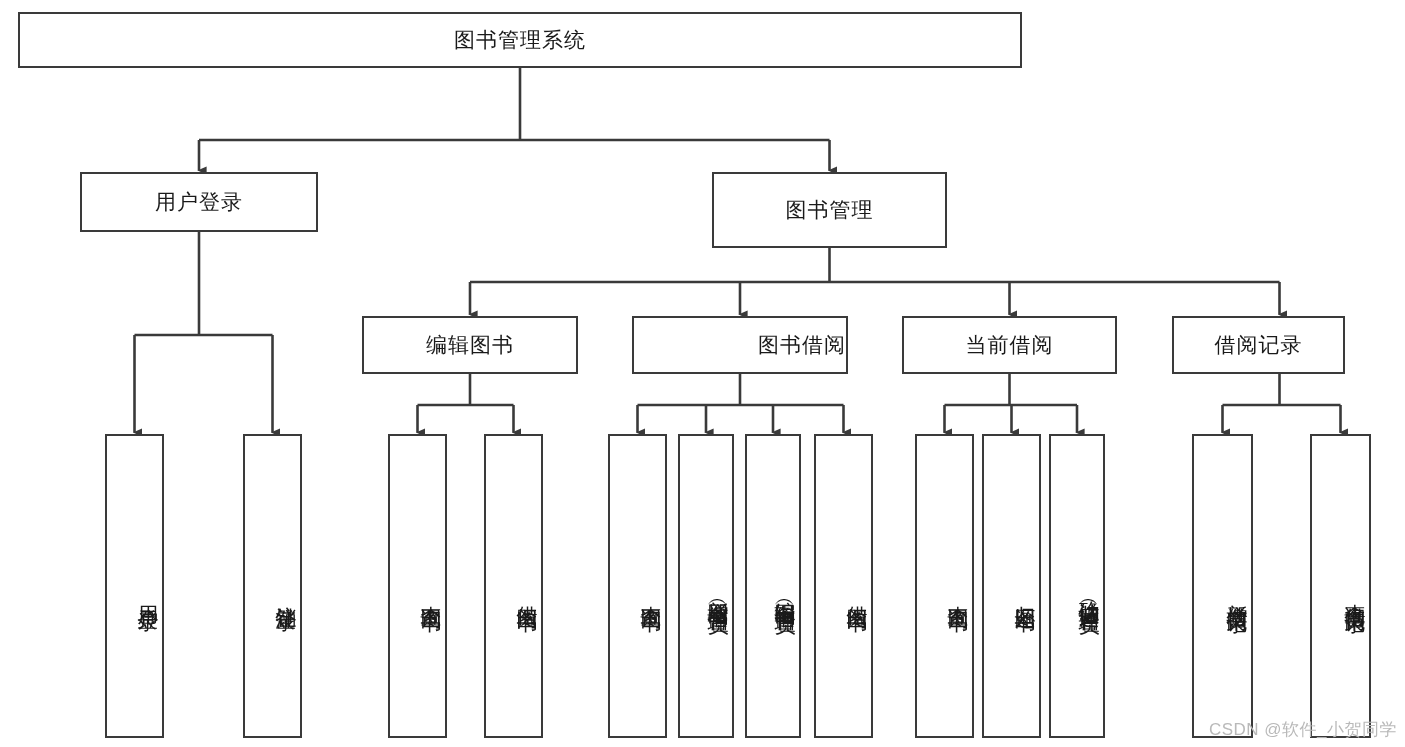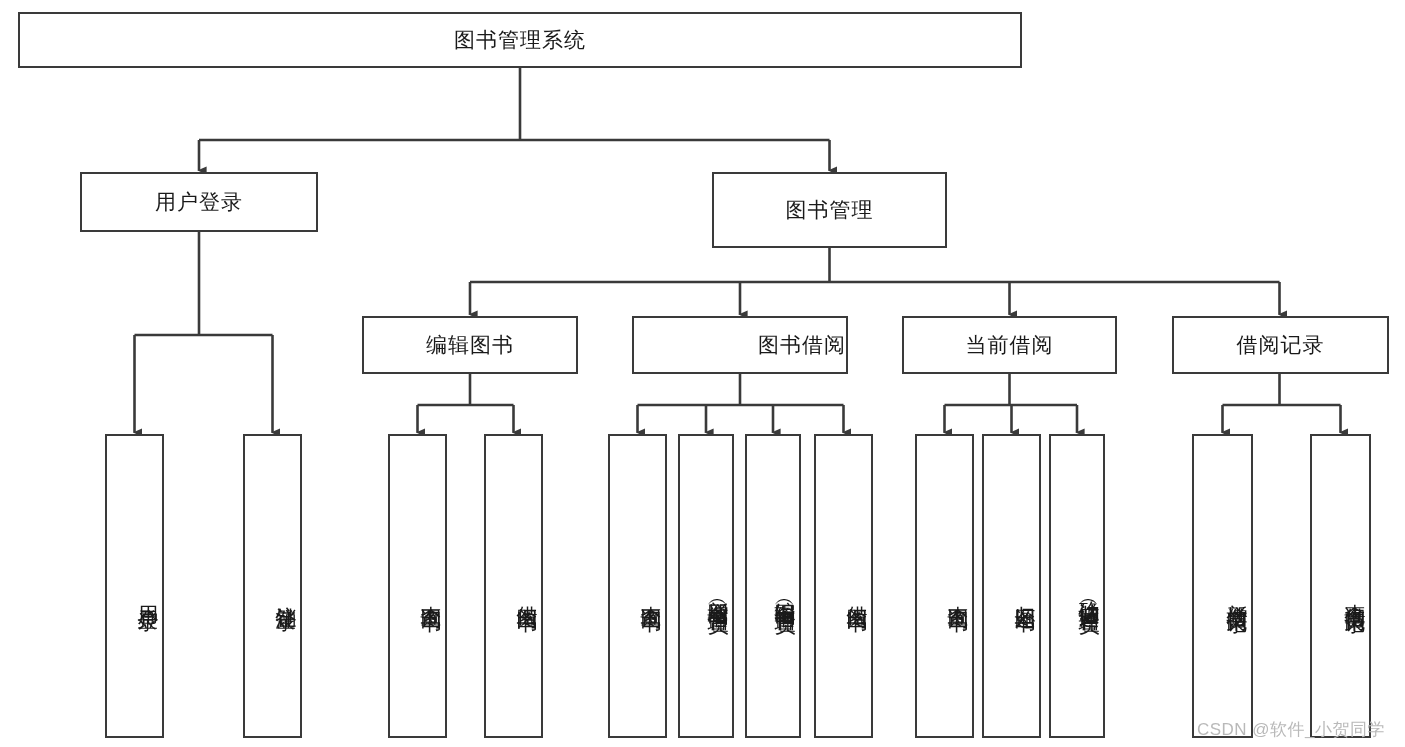--- a/index.html
+++ b/index.html
@@ -51,21 +51,21 @@
     justify-content: center;
   }
   .node.vert > span {
     writing-mode: vertical-rl;
     text-orientation: upright;
     display: block;
     text-align: left;
   }
   #watermark {
     position: absolute;
-    right: 20px;
+    right: 8px;
     bottom: 6px;
     font-size: 17px;
     color: #b9b9b9;
     letter-spacing: 0.5px;
     white-space: nowrap;
   }
 </style>
 </head>
 <body>
 
@@ -125,21 +125,21 @@
   </div>
   <div class="node horiz" style="left: 362px; top: 316px; width: 216px; height: 58px;">
     <span>编辑图书</span>
   </div>
   <div class="node horiz" style="left: 632px; top: 316px; width: 216px; height: 58px; justify-content: flex-end;">
     <span>图书借阅</span>
   </div>
   <div class="node horiz" style="left: 902px; top: 316px; width: 215px; height: 58px; justify-content: center;">
     <span>当前借阅</span>
   </div>
-  <div class="node horiz" style="left: 1172px; top: 316px; width: 217px; height: 58px;">
+  <div class="node horiz" style="left: 1172px; top: 316px; width: 173px; height: 58px;">
     <span>借阅记录</span>
   </div>
 
   <div class="node vert" style="left: 105px; top: 434px; width: 59px; height: 304px;">
     <span>用户登录</span>
   </div>
   <div class="node vert" style="left: 243px; top: 434px; width: 59px; height: 304px;">
     <span>注销登录</span>
   </div>
   <div class="node vert" style="left: 388px; top: 434px; width: 59px; height: 304px;">

